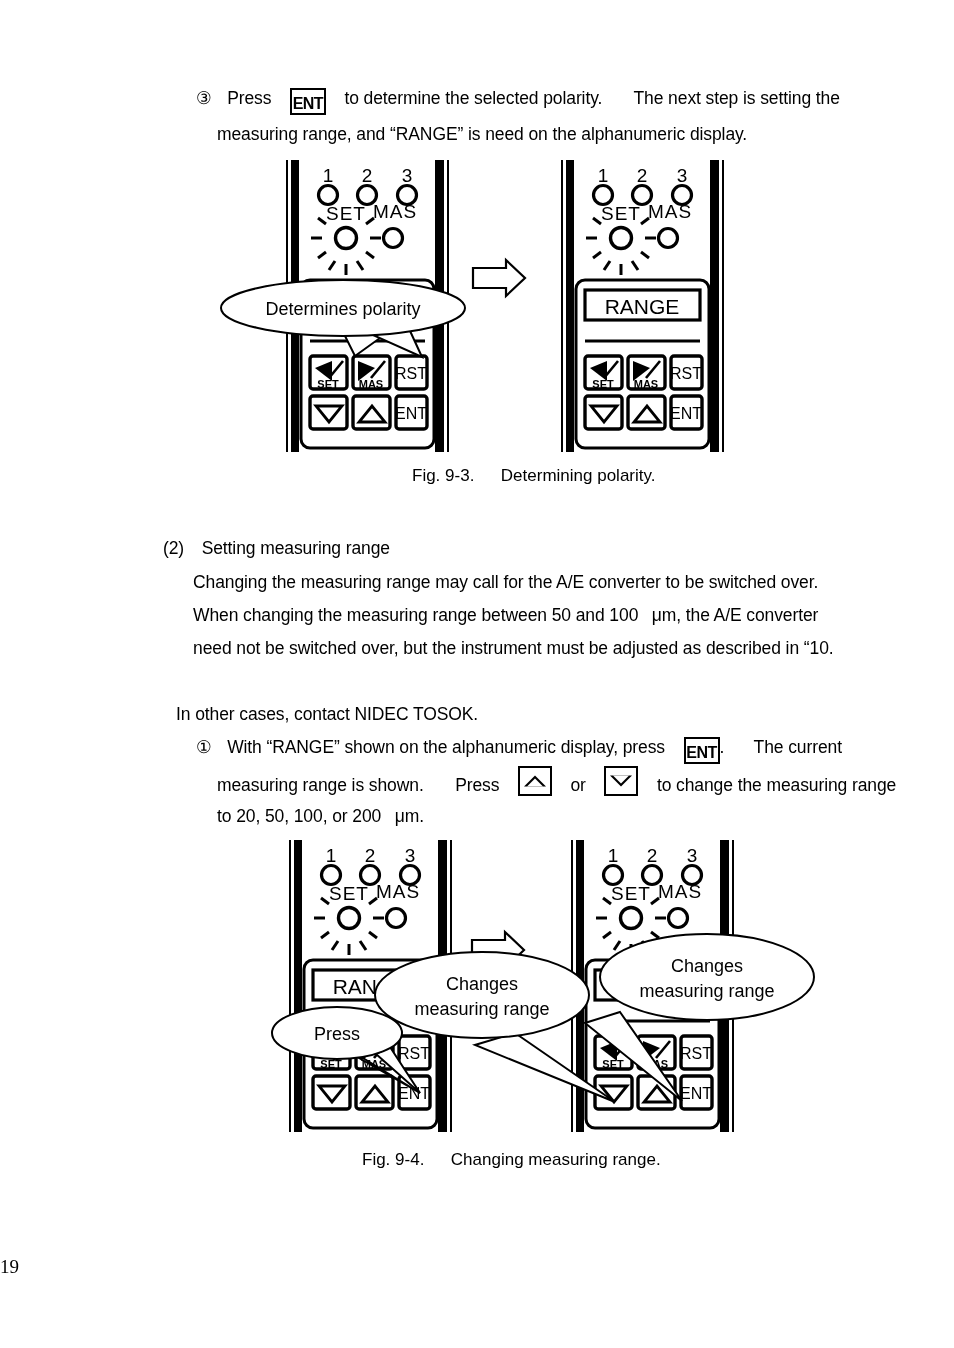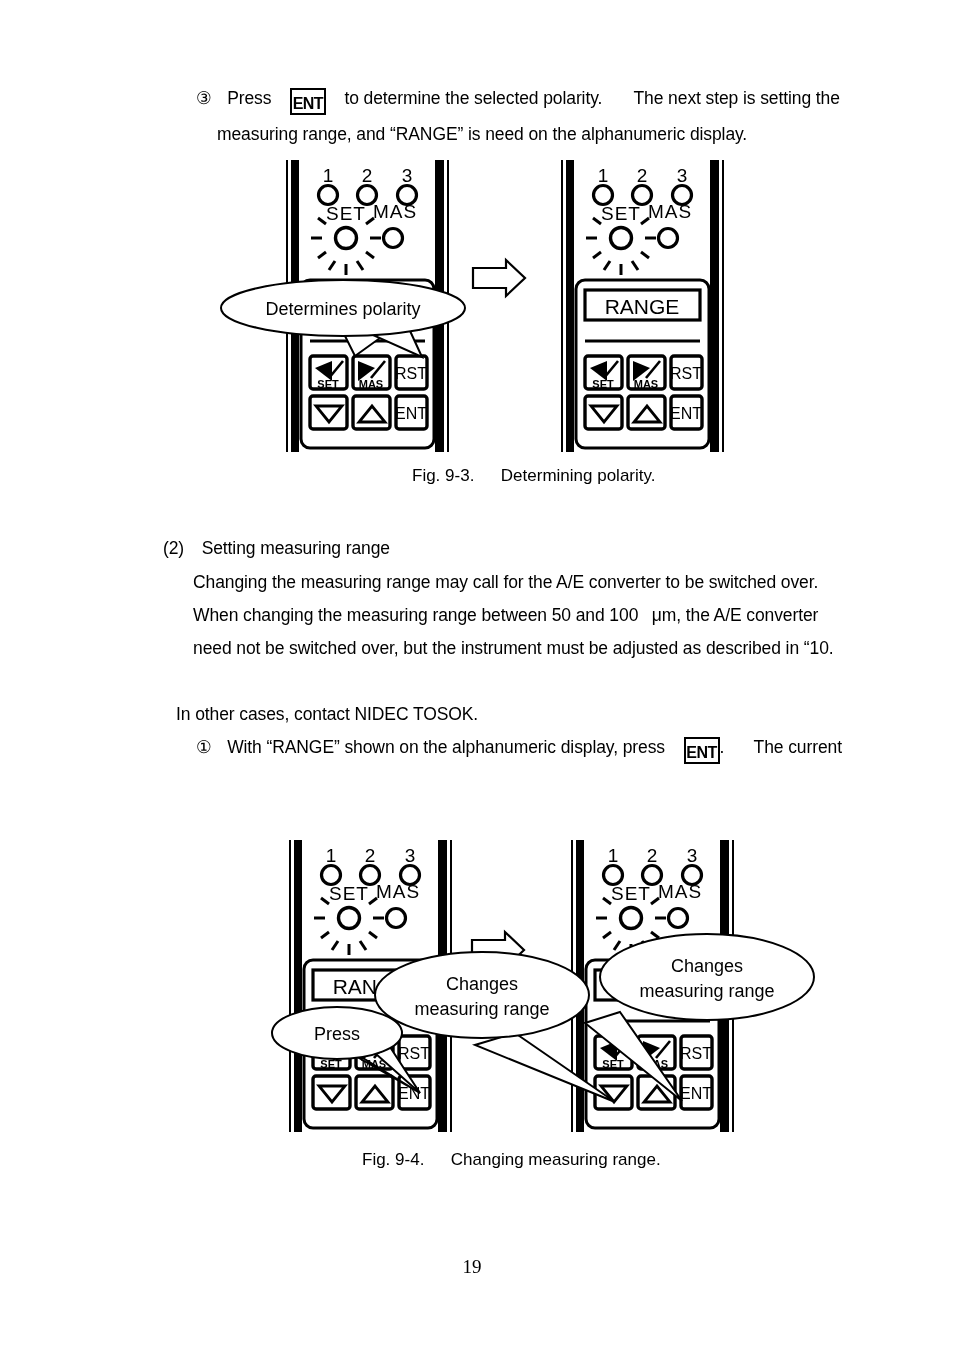--- a/index.html
+++ b/index.html
@@ -24,21 +24,21 @@
 
   .caption{
     position:absolute;
     font-size:17px;
     white-space:nowrap;
   }
   .pageno{
     position:absolute;
     font-family:"Liberation Serif", serif;
     font-size:19px;
-    left:0;width:944px;text-align:center;
+    left:0;width:944px;
   }
 
   
   .keybox{
     display:inline-block;
     border:2.4px solid #000;
     background:#fff;
     vertical-align:-5px;
     text-align:center;
     line-height:1;
@@ -244,21 +244,39 @@
   <div class="para" style="left:196px;top:731px;">
     <span>①</span>
     <span style="display:inline-block;width:6px;"></span>
     <span>With “RANGE” shown on the alphanumeric display, press</span>
     <span style="display:inline-block;width:9px;"></span>
     <span class="keybox ent">ENT</span><span>.</span>
     <span style="display:inline-block;width:20px;"></span>
     <span>The current</span>
   </div>
 
-
+  <div class="para" style="left:217px;top:766px;">
+    <span>measuring range is shown.</span>
+    <span style="display:inline-block;width:22px;"></span>
+    <span>Press</span>
+    <span style="display:inline-block;width:9px;"></span>
+    <span class="keybox arrow up"><i></i></span>
+    <span style="display:inline-block;width:9px;"></span>
+    <span>or</span>
+    <span style="display:inline-block;width:9px;"></span>
+    <span class="keybox arrow down"><i></i></span>
+    <span style="display:inline-block;width:9px;"></span>
+    <span>to change the measuring range</span>
+  </div>
+
+  <div class="para" style="left:217px;top:800px;">
+    <span>to 20, 50, 100, or 200</span>
+    <span style="display:inline-block;width:4px;"></span>
+    <span>μ</span><span>m.</span>
+  </div>
 
   <div class="figure" style="left:270px;top:840px;width:640px;height:300px;">
     <svg width="640" height="300" viewBox="0 0 640 300" xmlns="http://www.w3.org/2000/svg">
       <defs>
         <g id="ledhead2">
           <line x1="2" y1="0" x2="2" y2="118" stroke="#000" stroke-width="2"></line>
           <rect x="6" y="0" width="8" height="118" fill="#000"></rect>
           <rect x="150" y="0" width="9" height="118" fill="#000"></rect>
           <line x1="163" y1="0" x2="163" y2="118" stroke="#000" stroke-width="2"></line>
           <text x="43" y="22" font-family="Liberation Sans, sans-serif" font-size="19" text-anchor="middle">1</text>

